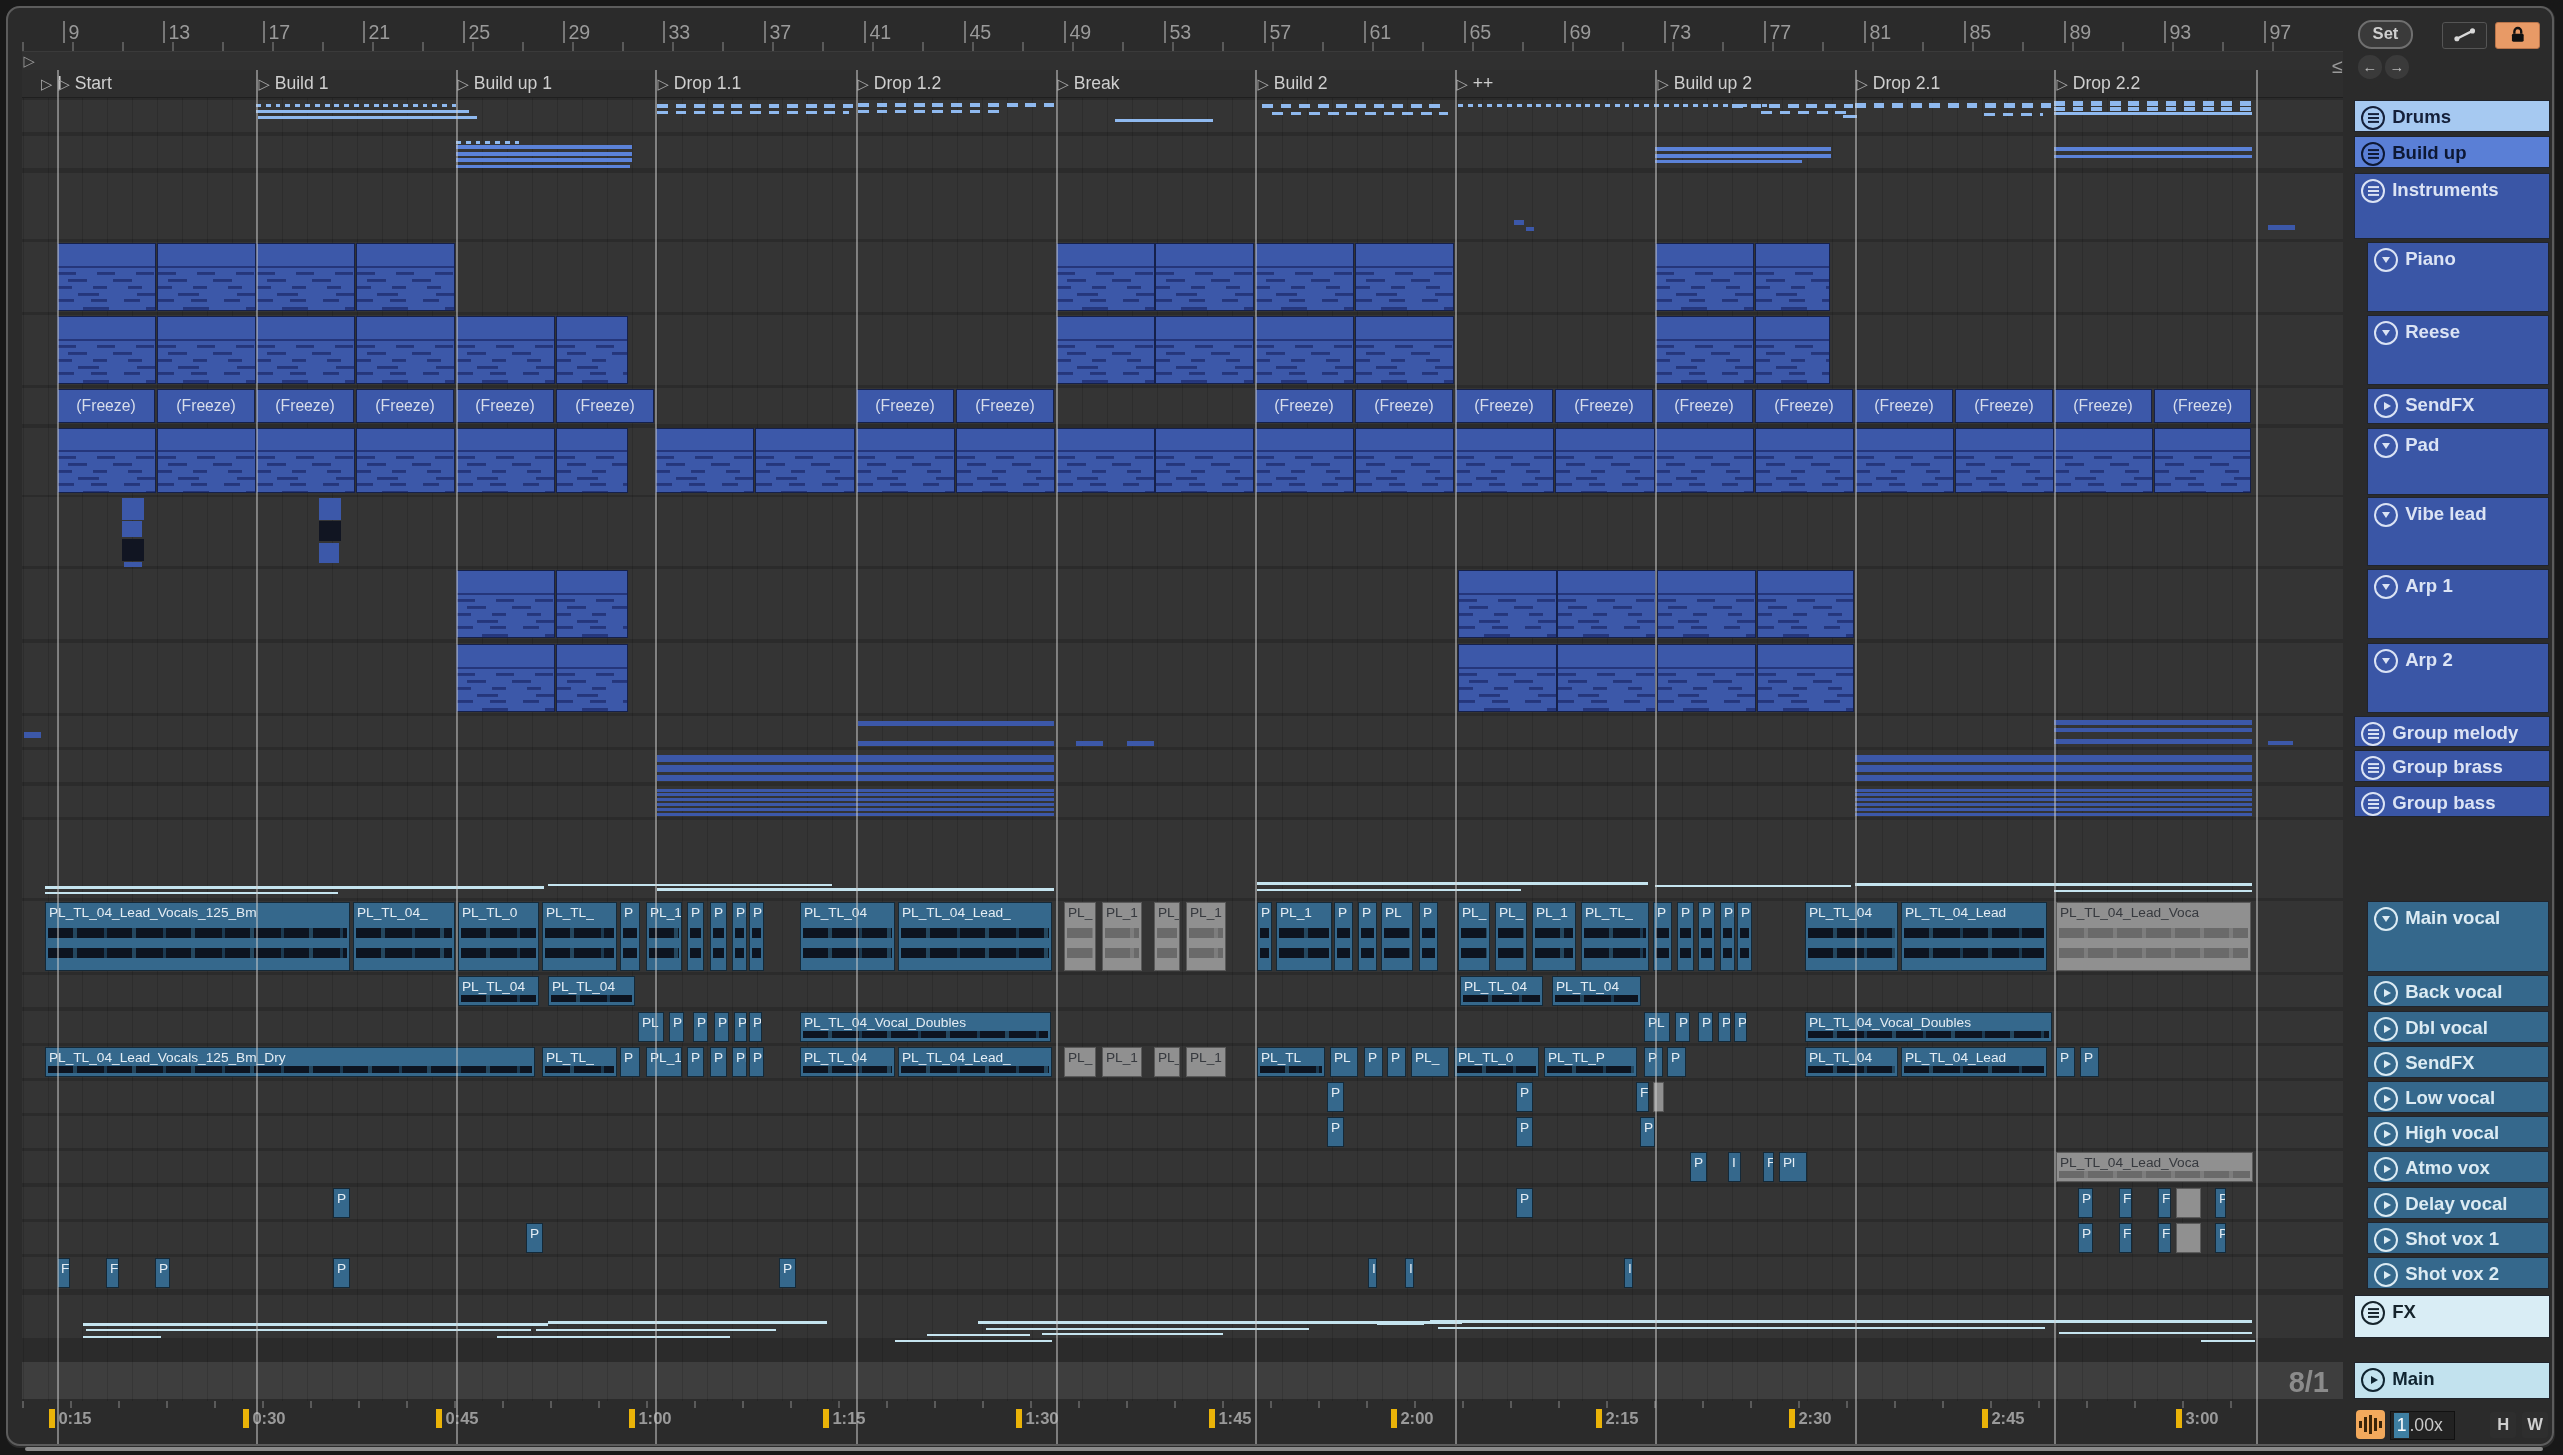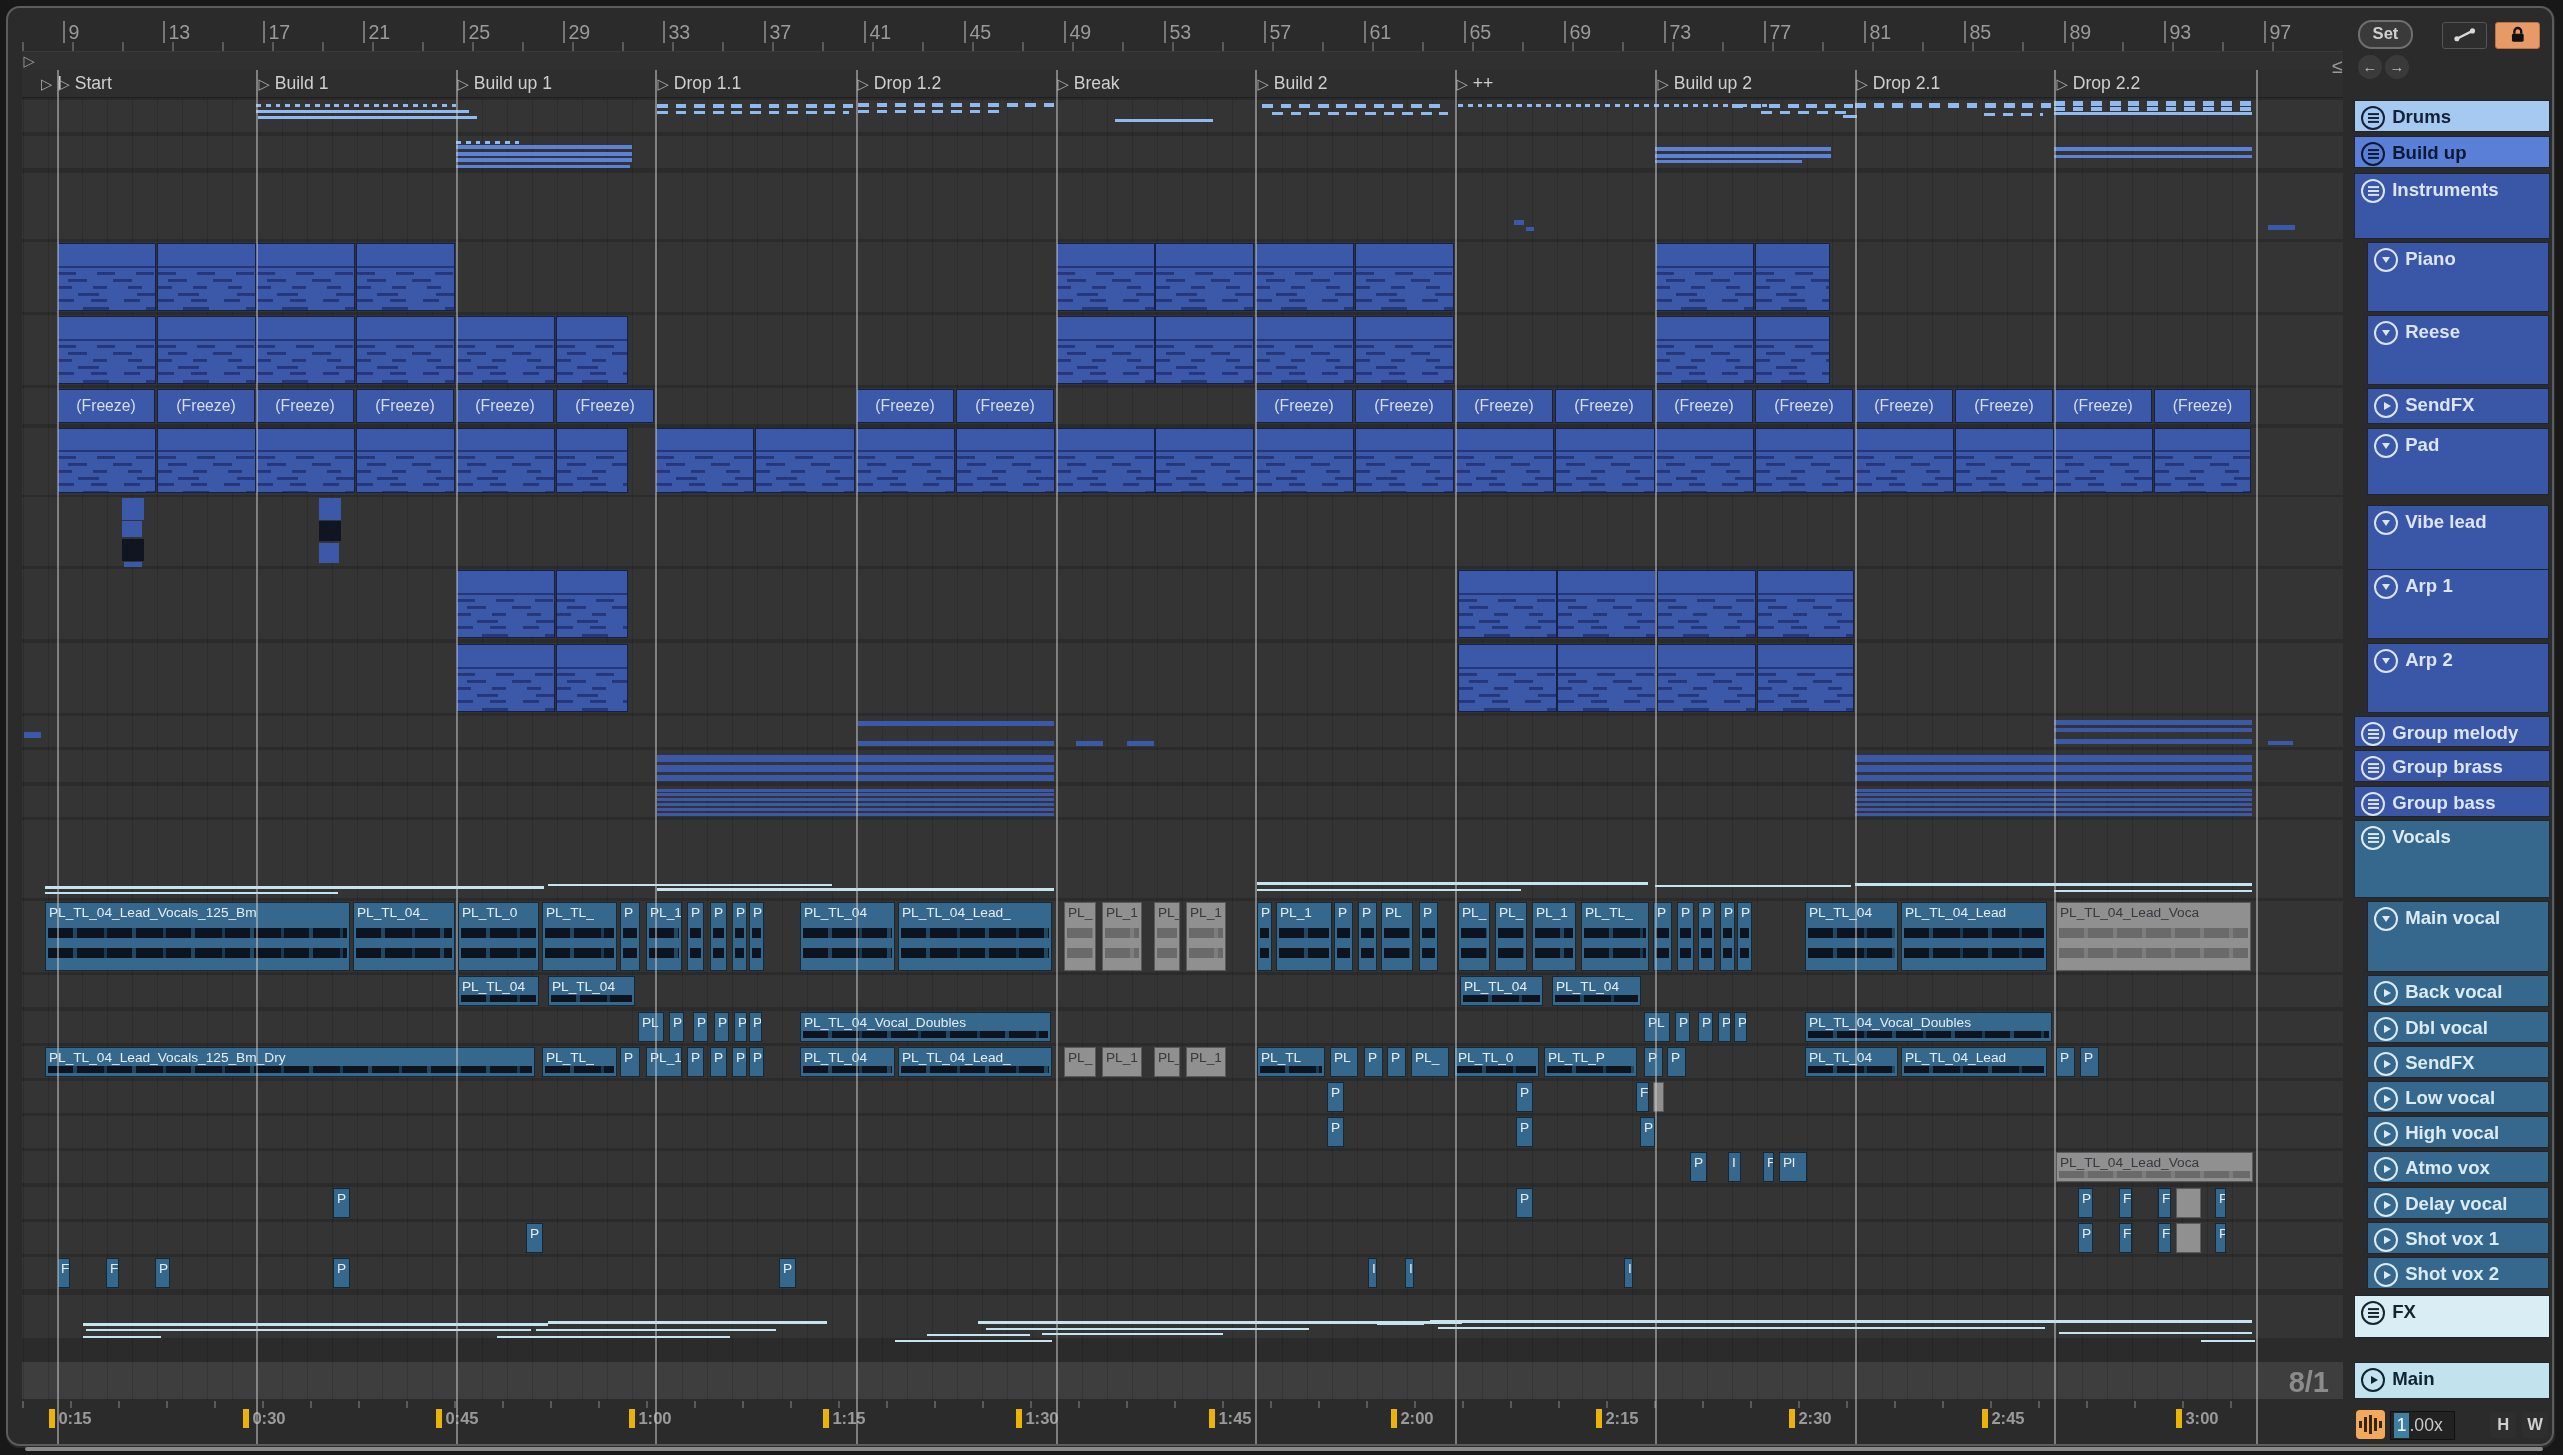--- a/index.html
+++ b/index.html
@@ -1022,21 +1022,21 @@
         <i></i>
       </span>
       <span>SendFX</span>
     </div>
     <div class="sb ind p-blue" style="top: 428px; height: 67px;">
       <span class="ic down">
         <i></i>
       </span>
       <span>Pad</span>
     </div>
-    <div class="sb ind p-blue" style="top: 497px; height: 69px; margin-top: 8px;">
+    <div class="sb ind p-blue" style="top: 497px; height: 69px;">
       <span class="ic down">
         <i></i>
       </span>
       <span>Vibe lead</span>
     </div>
     <div class="sb ind p-blue" style="top: 569px; height: 70px;">
       <span class="ic down">
         <i></i>
       </span>
       <span>Arp 1</span>
@@ -1057,26 +1057,20 @@
       <span class="ic menu">
         <i></i>
       </span>
       <span>Group brass</span>
     </div>
     <div class="sb p-blue" style="top: 786px; height: 31px;">
       <span class="ic menu">
         <i></i>
       </span>
       <span>Group bass</span>
-    </div>
-    <div class="sb p-teal" style="top: 820px; height: 78px;">
-      <span class="ic menu">
-        <i></i>
-      </span>
-      <span>Vocals</span>
     </div>
     <div class="sb ind p-teal" style="top: 901px; height: 71px;">
       <span class="ic down">
         <i></i>
       </span>
       <span>Main vocal</span>
     </div>
     <div class="sb ind p-teal" style="top: 975px; height: 32px;">
       <span class="ic right">
         <i></i>

